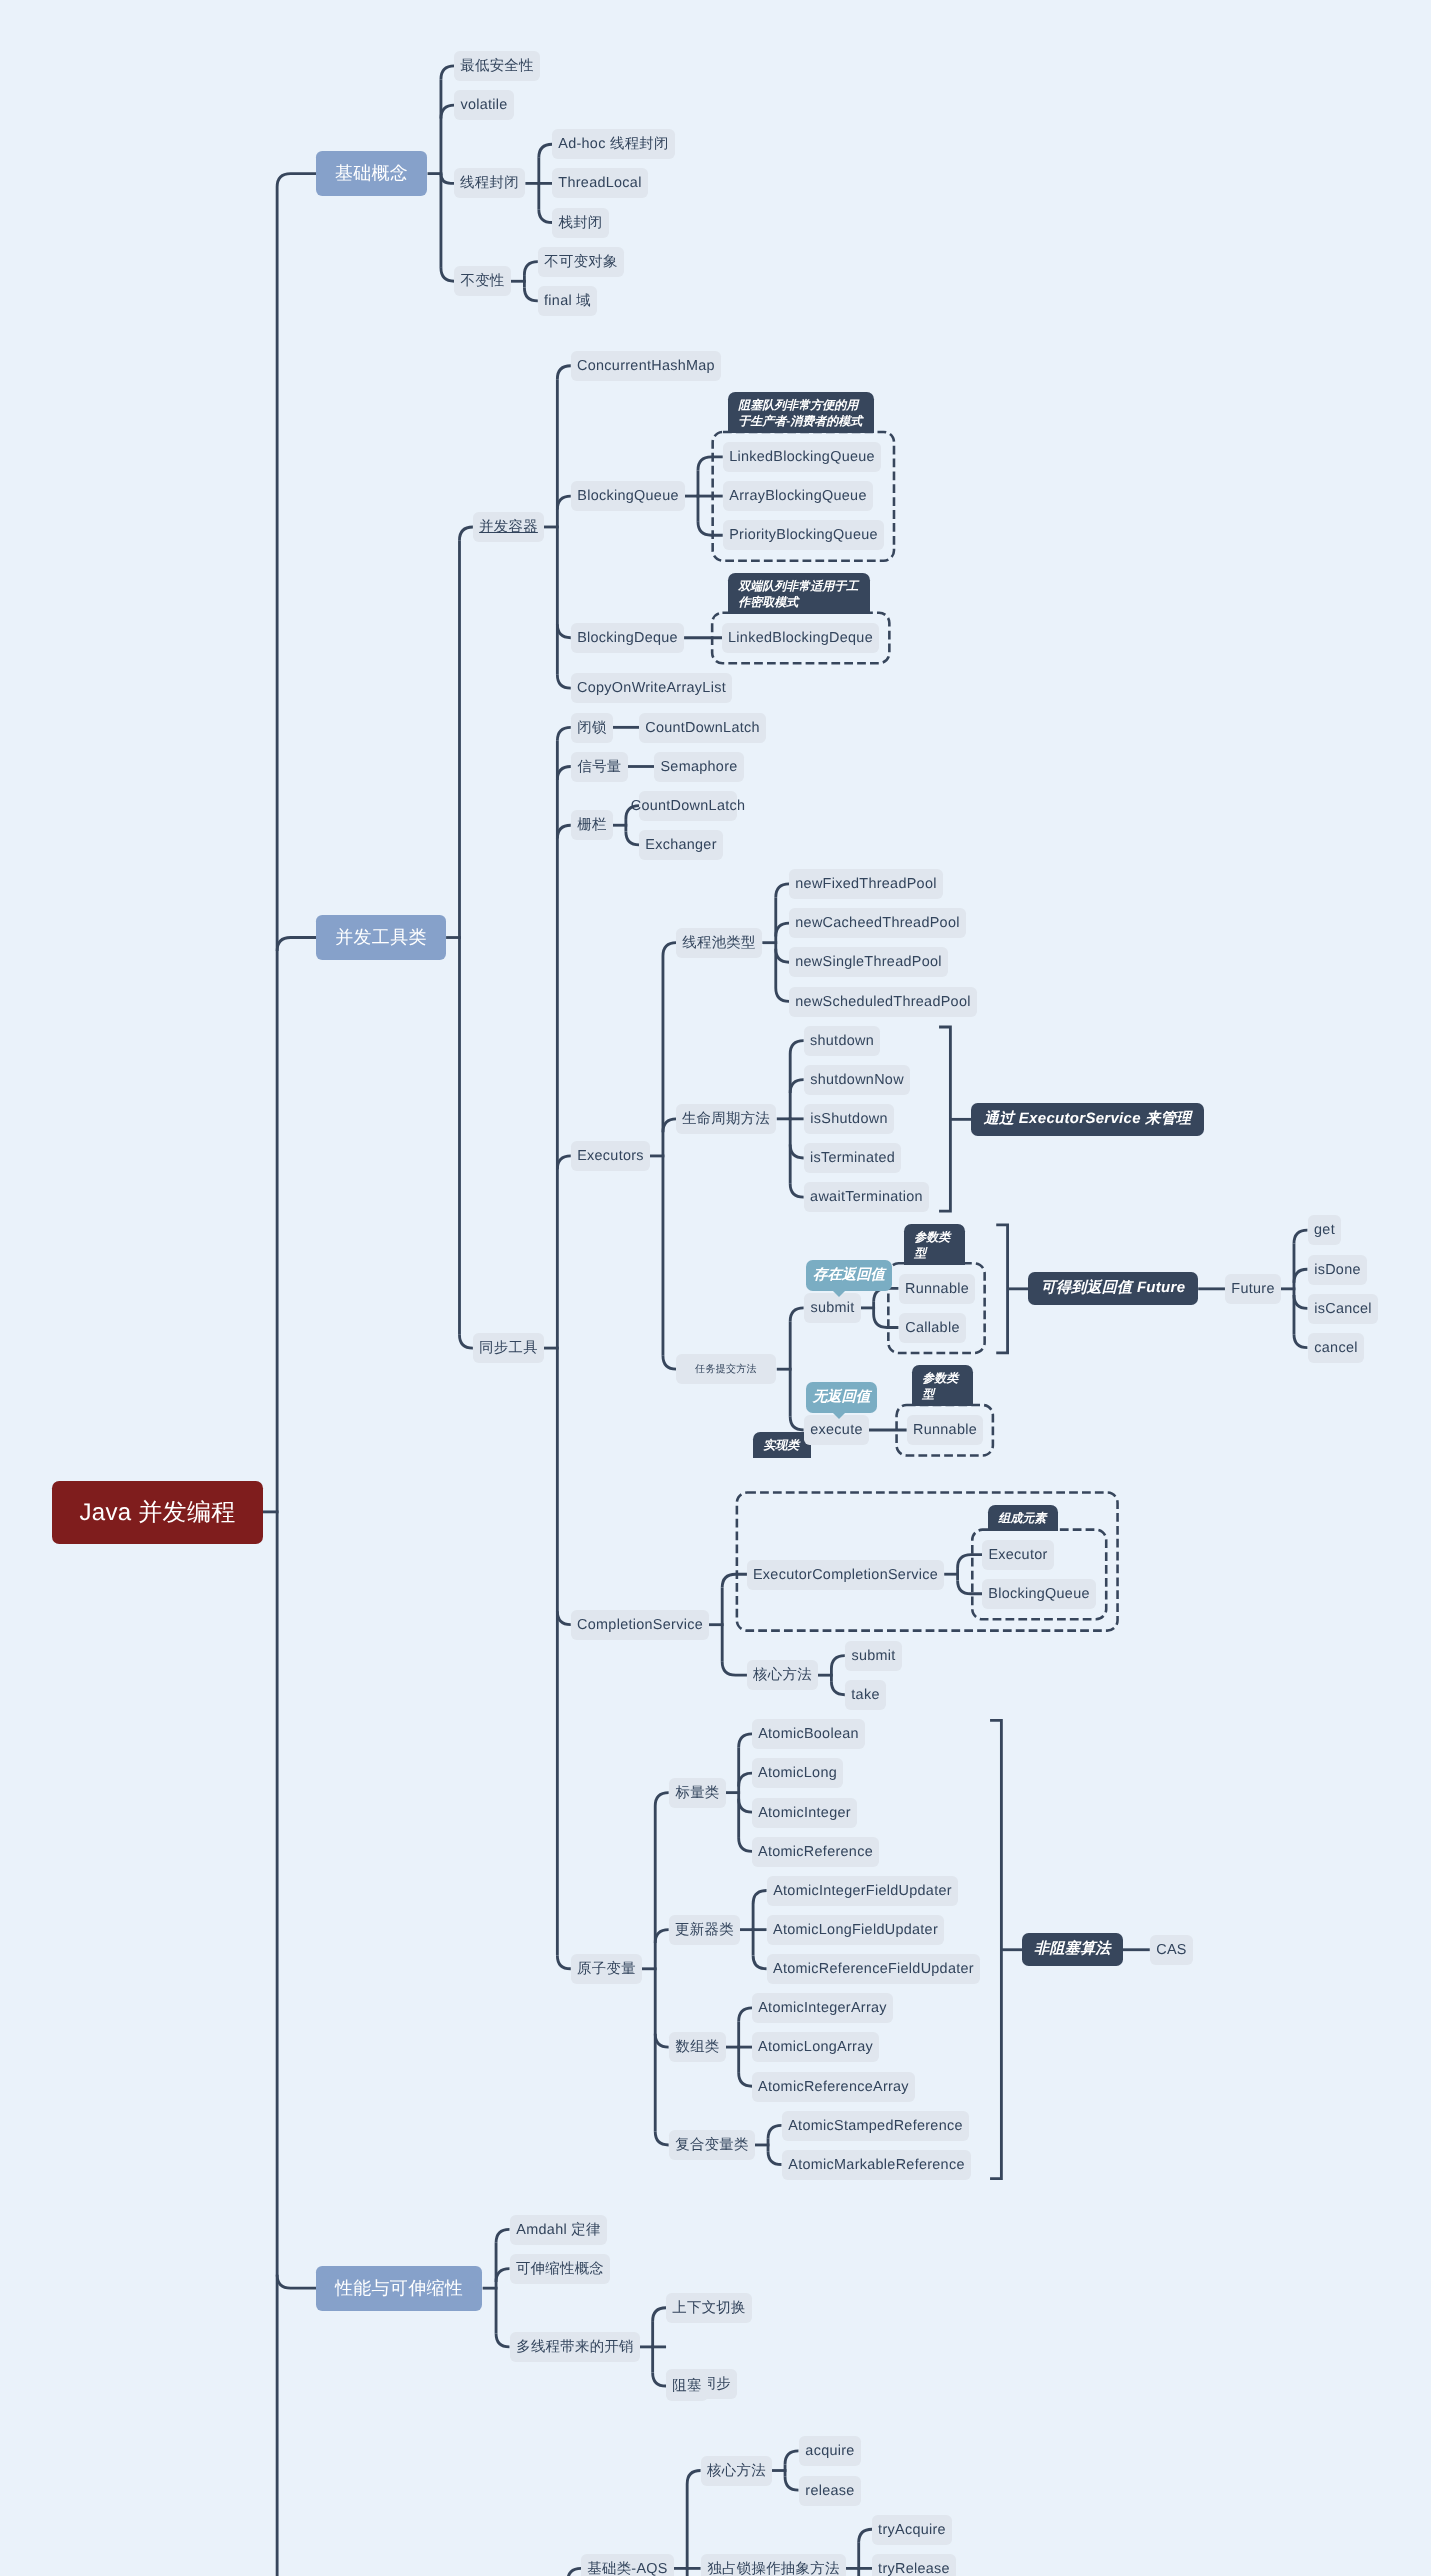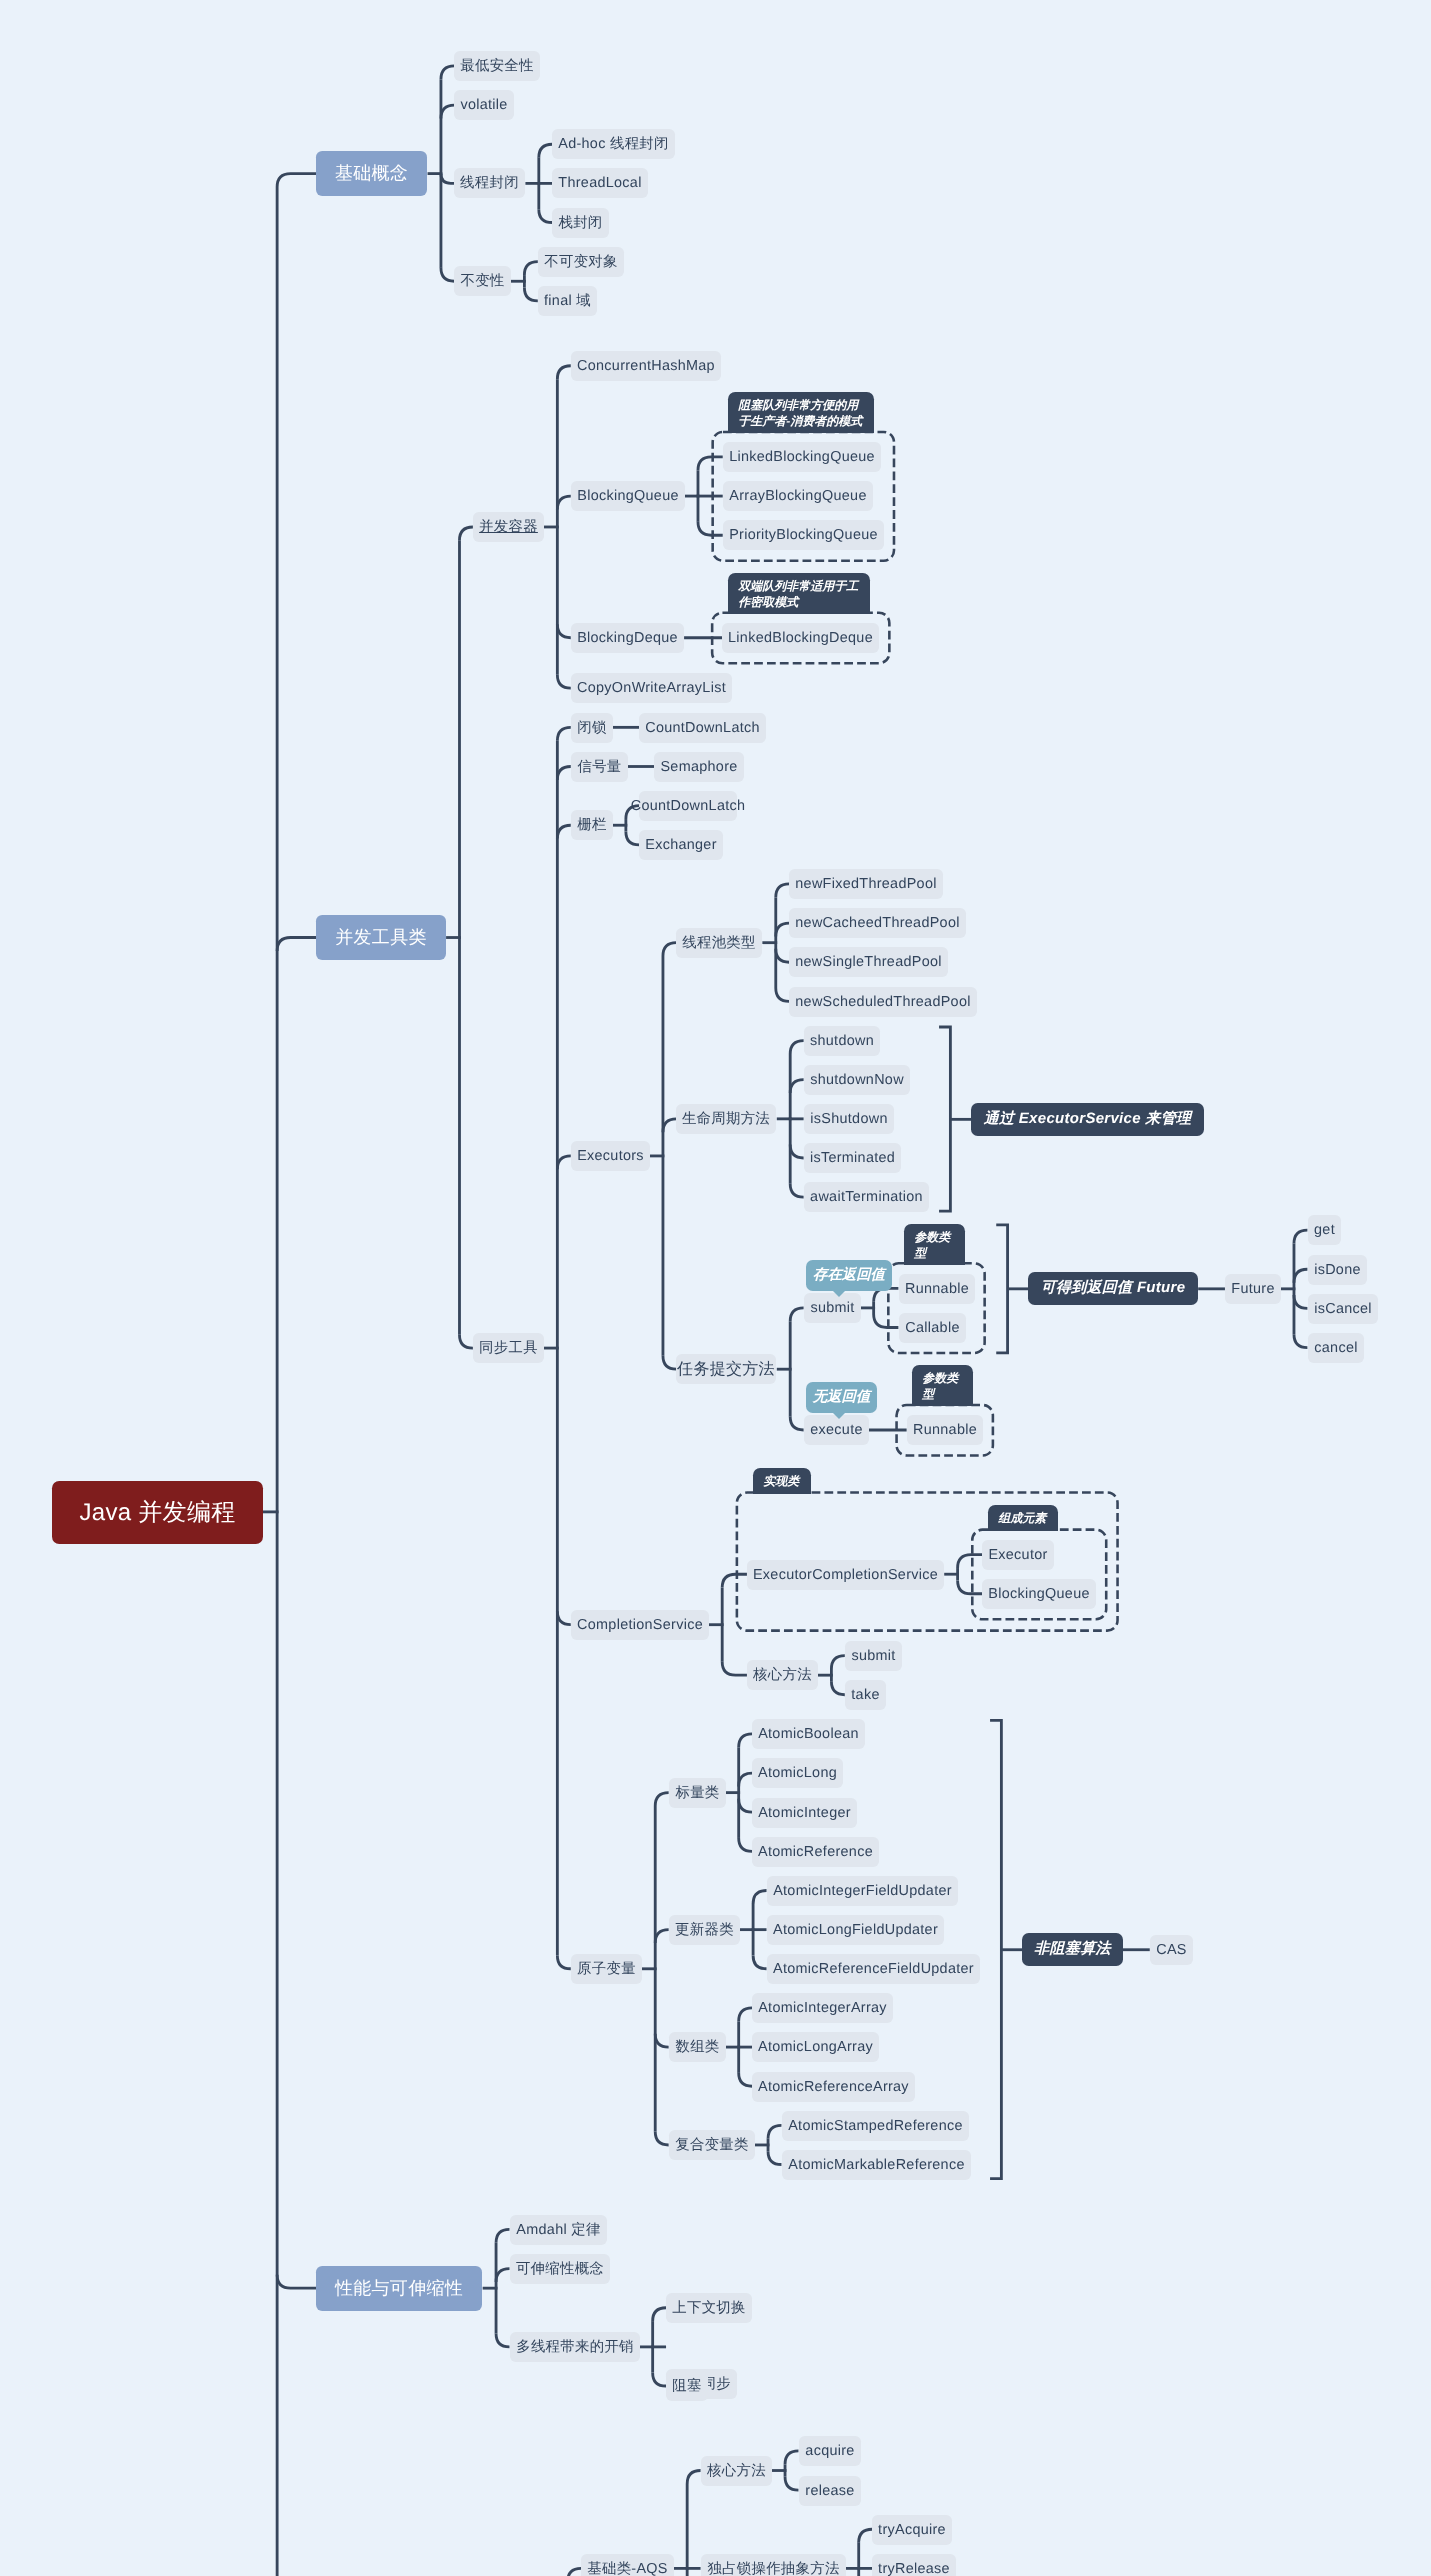--- a/index.html
+++ b/index.html
@@ -222,21 +222,21 @@
       <path d="M1934 2377.75 L1956 2377.75 L1956 2626.25 L1934 2626.25" fill="none" stroke="#37465c" stroke-width="5.5" stroke-linecap="butt"></path>
       <path d="M1956 2502 L1996 2502" fill="none" stroke="#37465c" stroke-width="5.5" stroke-linecap="butt"></path>
       <path d="M1922 3339.75 L1944 3339.75 L1944 4229.25 L1922 4229.25" fill="none" stroke="#37465c" stroke-width="5.5" stroke-linecap="butt"></path>
       <path d="M1944 3785 L1984 3785" fill="none" stroke="#37465c" stroke-width="5.5" stroke-linecap="butt"></path>
     </svg>
 <div class="node n-tag" style="left: 728px; top: 392px; width: 146px; min-height: 41px;">阻塞队列非常方便的用于生产者-消费者的模式</div>
     <div class="node n-tag" style="left: 728px; top: 573px; width: 142px; min-height: 41px;">双端队列非常适用于工作密取模式</div>
     <div class="node n-tag" style="left: 904px; top: 1224px; width: 61px; min-height: 41px;">参数类型</div>
     <div class="node n-tag" style="left: 912px; top: 1365px; width: 61px; min-height: 41px;">参数类型</div>
     <div class="node n-tag" style="left: 988px; top: 1505px; width: 70px; min-height: 26px;">组成元素</div>
-    <div class="node n-tag" style="left: 753px; top: 1468px; width: 58px; min-height: 26px; font-family: Liberation Serif, serif;">实现类</div>
+    <div class="node n-tag" style="left: 753px; top: 1432px; width: 58px; min-height: 26px; font-family: Liberation Serif, serif;">实现类</div>
     <div class="node n-root" style="left: 52px; top: 1481px; width: 211px; height: 63px; font-size: 24px;">Java 并发编程</div>
     <div class="node n-l1" style="left: 316px; top: 151px; width: 111px; height: 45px; font-size: 18px;">基础概念</div>
     <div class="node n-l2" style="left: 454px; top: 51px; width: 86px; height: 30px; font-size: 14.4px;">最低安全性</div>
     <div class="node n-l2" style="left: 454px; top: 90px; width: 60px; height: 30px; font-size: 14.4px;">volatile</div>
     <div class="node n-l2" style="left: 454px; top: 168px; width: 71px; height: 30px; font-size: 14.4px;">线程封闭</div>
     <div class="node n-l2" style="left: 552px; top: 129px; width: 123px; height: 30px; font-size: 14.4px;">Ad-hoc 线程封闭</div>
     <div class="node n-l2" style="left: 552px; top: 168px; width: 96px; height: 30px; font-size: 14.4px;">ThreadLocal</div>
     <div class="node n-l2" style="left: 552px; top: 208px; width: 57px; height: 30px; font-size: 14.4px;">栈封闭</div>
     <div class="node n-l2" style="left: 454px; top: 266px; width: 57px; height: 30px; font-size: 14.4px;">不变性</div>
     <div class="node n-l2" style="left: 538px; top: 247px; width: 86px; height: 30px; font-size: 14.4px;">不可变对象</div>
@@ -264,21 +264,21 @@
     <div class="node n-l2" style="left: 789px; top: 869px; width: 154px; height: 30px; font-size: 14.4px;">newFixedThreadPool</div>
     <div class="node n-l2" style="left: 789px; top: 908px; width: 177px; height: 30px; font-size: 14.4px;">newCacheedThreadPool</div>
     <div class="node n-l2" style="left: 789px; top: 947px; width: 159px; height: 30px; font-size: 14.4px;">newSingleThreadPool</div>
     <div class="node n-l2" style="left: 789px; top: 987px; width: 188px; height: 30px; font-size: 14.4px;">newScheduledThreadPool</div>
     <div class="node n-l2" style="left: 676px; top: 1104px; width: 100px; height: 30px; font-size: 14.4px;">生命周期方法</div>
     <div class="node n-l2" style="left: 804px; top: 1026px; width: 76px; height: 30px; font-size: 14.4px;">shutdown</div>
     <div class="node n-l2" style="left: 804px; top: 1065px; width: 106px; height: 30px; font-size: 14.4px;">shutdownNow</div>
     <div class="node n-l2" style="left: 804px; top: 1104px; width: 90px; height: 30px; font-size: 14.4px;">isShutdown</div>
     <div class="node n-l2" style="left: 804px; top: 1143px; width: 97px; height: 30px; font-size: 14.4px;">isTerminated</div>
     <div class="node n-l2" style="left: 804px; top: 1182px; width: 125px; height: 30px; font-size: 14.4px;">awaitTermination</div>
-    <div class="node n-l2" style="left: 676px; top: 1354px; width: 100px; height: 30px; font-size: 16px;">任务提交方法</div>
+    <div class="node n-l2" style="left: 676px; top: 1354px; width: 100px; height: 30px; font-size: 10px;">任务提交方法</div>
     <div class="node n-l2" style="left: 804px; top: 1293px; width: 57px; height: 30px; font-size: 14.4px;">submit</div>
     <div class="node n-l2" style="left: 899px; top: 1274px; width: 76px; height: 30px; font-size: 14.4px;">Runnable</div>
     <div class="node n-l2" style="left: 899px; top: 1313px; width: 67px; height: 30px; font-size: 14.4px;">Callable</div>
     <div class="node n-l2" style="left: 804px; top: 1415px; width: 65px; height: 30px; font-size: 14.4px;">execute</div>
     <div class="node n-l2" style="left: 907px; top: 1415px; width: 76px; height: 30px; font-size: 14.4px;">Runnable</div>
     <div class="node n-l2" style="left: 571px; top: 1610px; width: 138px; height: 30px; font-size: 14.4px;">CompletionService</div>
     <div class="node n-l2" style="left: 747px; top: 1560px; width: 197px; height: 30px; font-size: 14.4px;">ExecutorCompletionService</div>
     <div class="node n-l2" style="left: 982px; top: 1540px; width: 72px; height: 30px; font-size: 14.4px;">Executor</div>
     <div class="node n-l2" style="left: 982px; top: 1579px; width: 114px; height: 30px; font-size: 14.4px;">BlockingQueue</div>
     <div class="node n-l2" style="left: 747px; top: 1660px; width: 71px; height: 30px; font-size: 14.4px;">核心方法</div>

